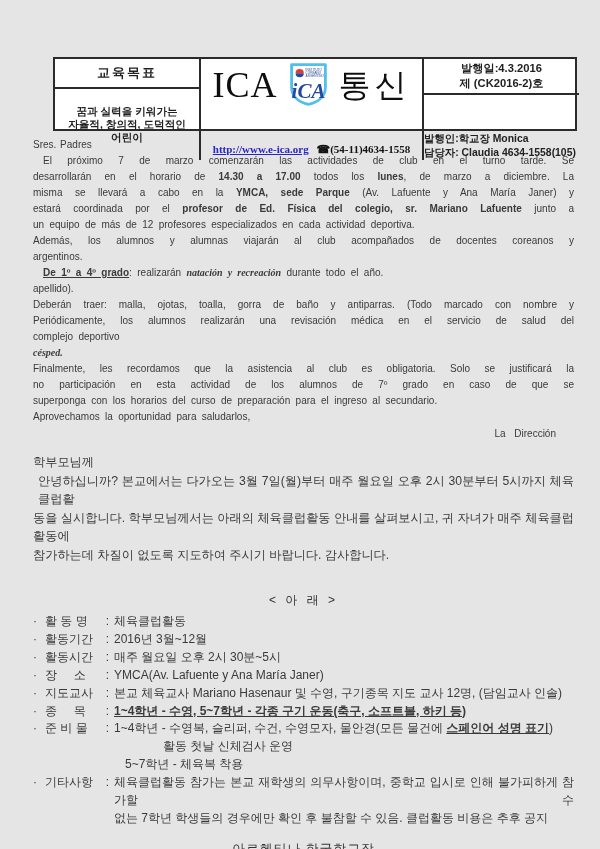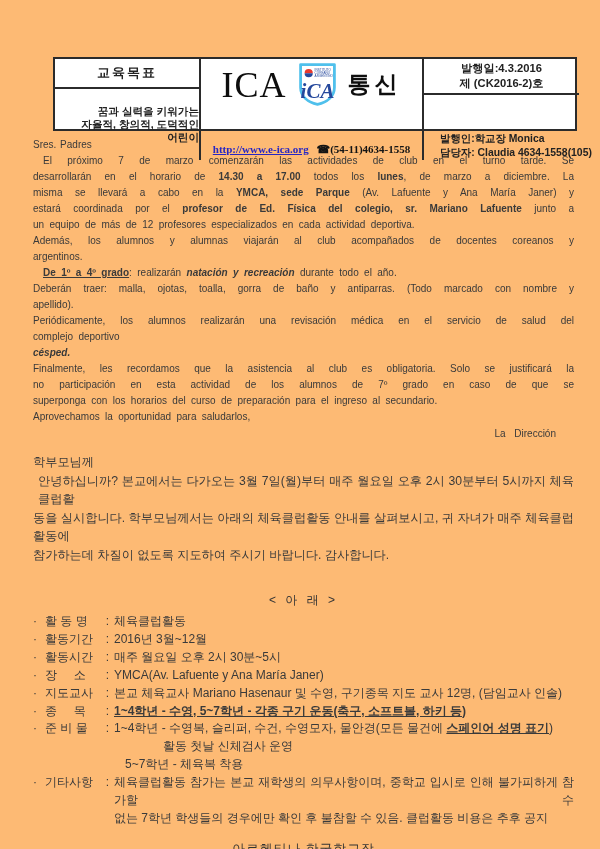--- a/index.html
+++ b/index.html
@@ -1,71 +1,71 @@
 <!DOCTYPE html>
 <html><head>
 <meta charset="utf-8">
 <style>
   html,body{margin:0;padding:0;background:#9a9a9a;}
   .page{
-    position:relative;width:600px;height:849px;background:#fdba74;
+    position:relative;width:600px;height:849px;background:#e5e5e5;
     font-family:"Liberation Sans","DejaVu Sans",sans-serif;color:#3a3a3a;
     overflow:hidden;margin:0 auto;
   }
   
   .masthead{
     position:absolute;left:53px;top:57px;width:524px;height:74px;
     display:grid;grid-template-columns:146px 223px 155px;
     border:2px solid #2b2b2b;box-sizing:border-box;background:#fff;
   }
   .cell{box-sizing:border-box;min-width:0;}
   .col-goal{border-right:2px solid #2b2b2b;display:flex;flex-direction:column;}
   .goal-title{
     height:28px;display:flex;align-items:center;justify-content:center;
     font-weight:bold;font-size:13px;letter-spacing:2px;color:#222;
     border-bottom:2px solid #2b2b2b;
   }
   .goal-body{
-    flex:1;display:flex;flex-direction:column;align-items:flex-end;justify-content:center;
+    flex:1;display:flex;flex-direction:column;align-items:center;justify-content:center;
     font-size:10.6px;font-weight:bold;line-height:13px;color:#222;text-align:center;
   }
   .col-brand{
     border-right:2px solid #2b2b2b;display:flex;flex-direction:column;
     align-items:center;justify-content:space-between;padding:2px 2px 4px;
   }
   .brand-row{display:flex;align-items:center;gap:11px;margin-top:1px;}
   .brand-latin{
     font-family:"Liberation Serif","DejaVu Serif",serif;
     font-size:36px;line-height:40px;color:#0e0e0e;letter-spacing:1px;
   }
   .brand-kor{
     font-family:"Liberation Serif","DejaVu Serif",serif;
-    font-size:23px;line-height:36px;font-weight:bold;color:#0e0e0e;letter-spacing:4px;
+    font-size:32px;line-height:36px;font-weight:normal;color:#0e0e0e;letter-spacing:4px;
   }
   .logo-svg{display:block;}
   .contact-row{
     font-family:"Liberation Serif","DejaVu Serif",serif;
     font-weight:bold;font-size:11px;white-space:nowrap;line-height:13px;
   }
   .site-link{color:#2626c4;text-decoration:underline;cursor:pointer;}
   .phone{color:#141414;margin-left:5px;}
   .col-issue{display:flex;flex-direction:column;gap:37px;}
   .issue-top{
     height:34px;border-bottom:2px solid #2b2b2b;
     display:flex;flex-direction:column;align-items:center;justify-content:center;
     font-size:11.2px;font-weight:bold;line-height:15px;color:#222;
   }
   .issue-bottom{
     flex:1;display:flex;flex-direction:column;justify-content:center;
-    font-size:10.4px;font-weight:bold;line-height:14px;color:#222;padding-left:16px;
+    font-size:10.4px;font-weight:bold;line-height:14px;color:#222;padding-left:0;
     white-space:nowrap;
   }
   
   .content{position:absolute;left:33px;top:136px;width:541px;}
-  .b{font-weight:bold;} .i{font-style:italic;} .u{text-decoration:underline;}
+  .b{font-weight:bold;} .i{font-style:italic;font-family:Liberation Serif, serif;} .u{text-decoration:underline;}
   .spanish{font-size:10px;line-height:16px;word-spacing:2.6px;}
   .spanish .salutation{line-height:17px;word-spacing:1px;}
   .tline{min-height:16px;}
   .tline.just{text-align:justify;text-align-last:justify;}
   .tline.ind{padding-left:10px;}
   .signoff{text-align:right;padding-right:18px;line-height:17px;word-spacing:6px;}
   .korean{margin-top:11px;font-size:12.2px;}
   .korean .salutation{line-height:18.5px;}
   .kintro .tline{line-height:18.5px;}
   .kintro .tline.ind{padding-left:5px;}
@@ -136,22 +136,22 @@
       <div class="salutation">Sres. Padres</div>
       <div>
           <div class="tline just ind"><span>El próximo 7 de marzo comenzarán las actividades de club en el turno tarde. Se</span></div>
           <div class="tline just"><span>desarrollarán en el horario de </span><span class="b">14.30 a 17.00</span><span> todos los </span><span class="b">lunes</span><span>, de marzo a diciembre. La</span></div>
           <div class="tline just"><span>misma se llevará a cabo en la </span><span class="b">YMCA, sede Parque</span><span> (Av. Lafuente y Ana María Janer) y</span></div>
           <div class="tline just"><span>estará coordinada por el </span><span class="b">profesor de Ed. Física del colegio, sr. Mariano Lafuente</span><span> junto a</span></div>
           <div class="tline"><span>un equipo de más de 12 profesores especializados en cada actividad deportiva.</span></div>
           <div class="tline just"><span>Además, los alumnos y alumnas viajarán al club acompañados de docentes coreanos y</span></div>
           <div class="tline"><span>argentinos.</span></div>
           <div class="tline ind"><span class="b u">De 1º a 4º grado</span><span>: realizarán </span><span class="b i">natación y recreación</span><span> durante todo el año.</span></div>
+          <div class="tline"><span>apellido).</span></div>
           <div class="tline just"><span>Deberán traer: malla, ojotas, toalla, gorra de baño y antiparras. (Todo marcado con nombre y</span></div>
-          <div class="tline"><span>apellido).</span></div>
           <div class="tline just"><span>Periódicamente, los alumnos realizarán una revisación médica en el servicio de salud del</span></div>
           <div class="tline"><span>complejo deportivo</span></div>
           <div class="tline"><span class="b i">césped.</span></div>
           <div class="tline just"><span>Finalmente, les recordamos que la asistencia al club es obligatoria. Solo se justificará la</span></div>
           <div class="tline just"><span>no participación en esta actividad de los alumnos de 7º grado en caso de que se</span></div>
           <div class="tline"><span>superponga con los horarios del curso de preparación para el ingreso al secundario.</span></div>
           <div class="tline"><span>Aprovechamos la oportunidad para saludarlos,</span></div>
         </div>
       <div class="signoff">La Dirección</div>
     </section>

